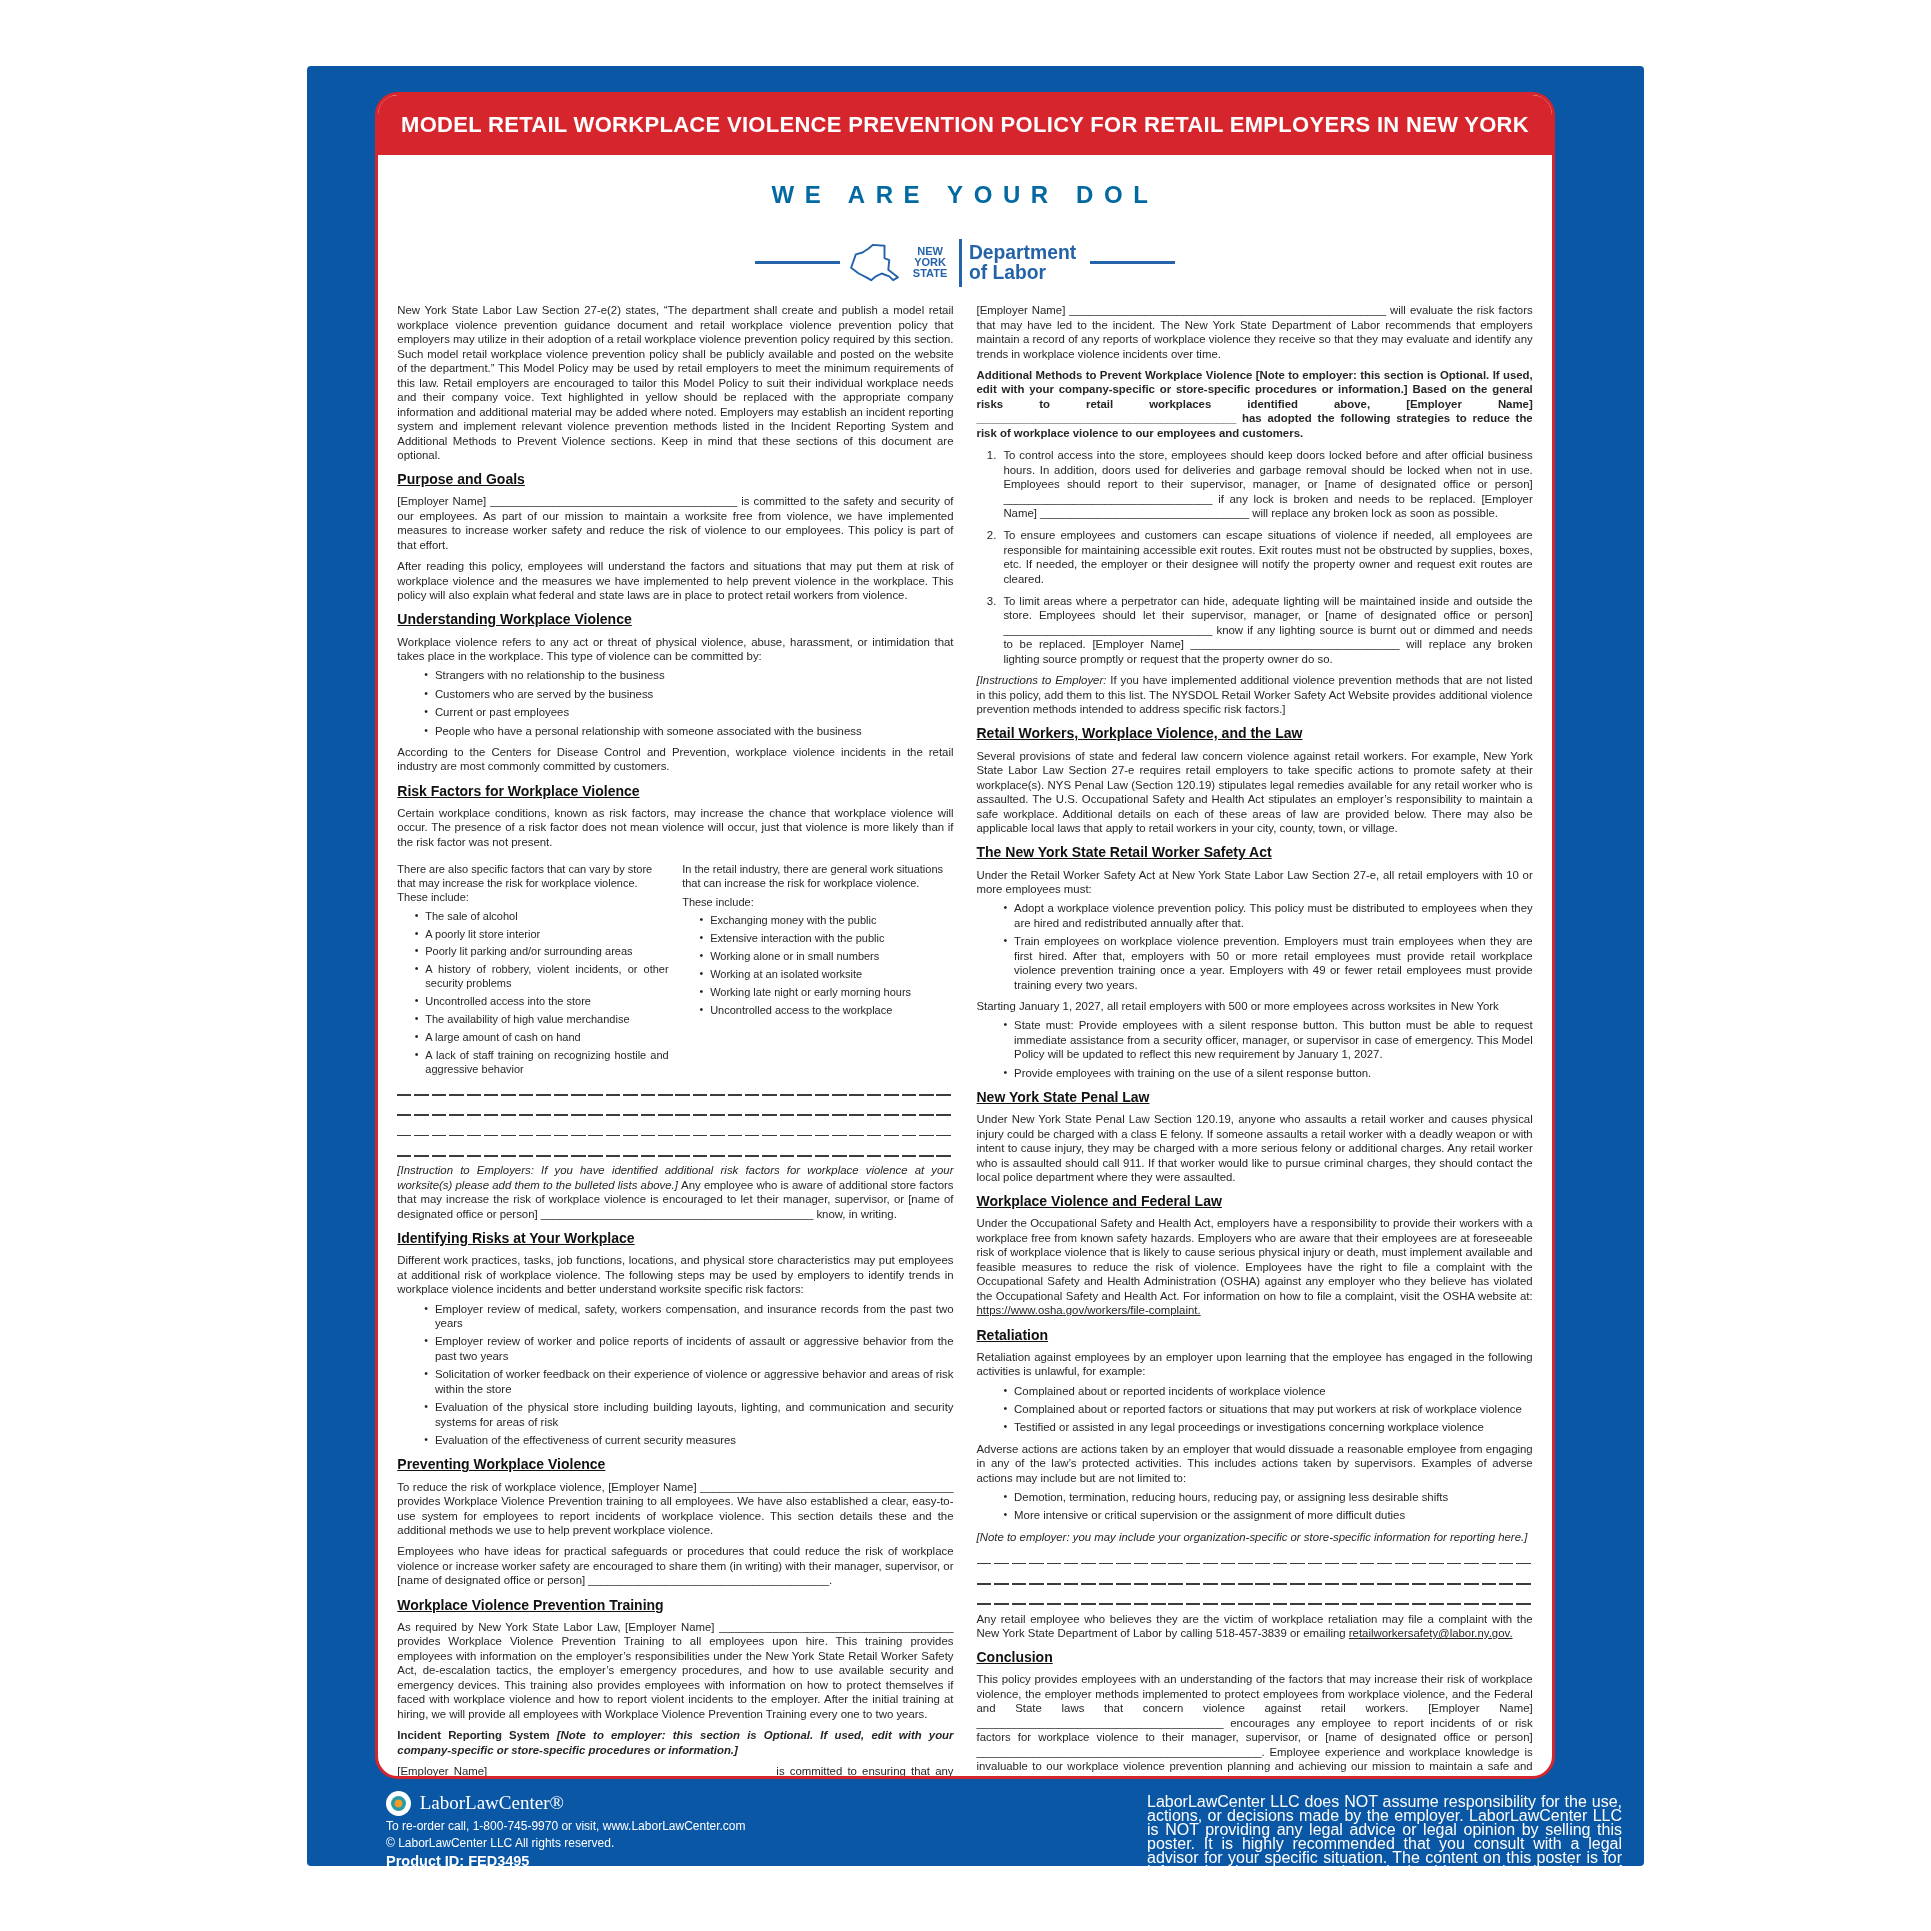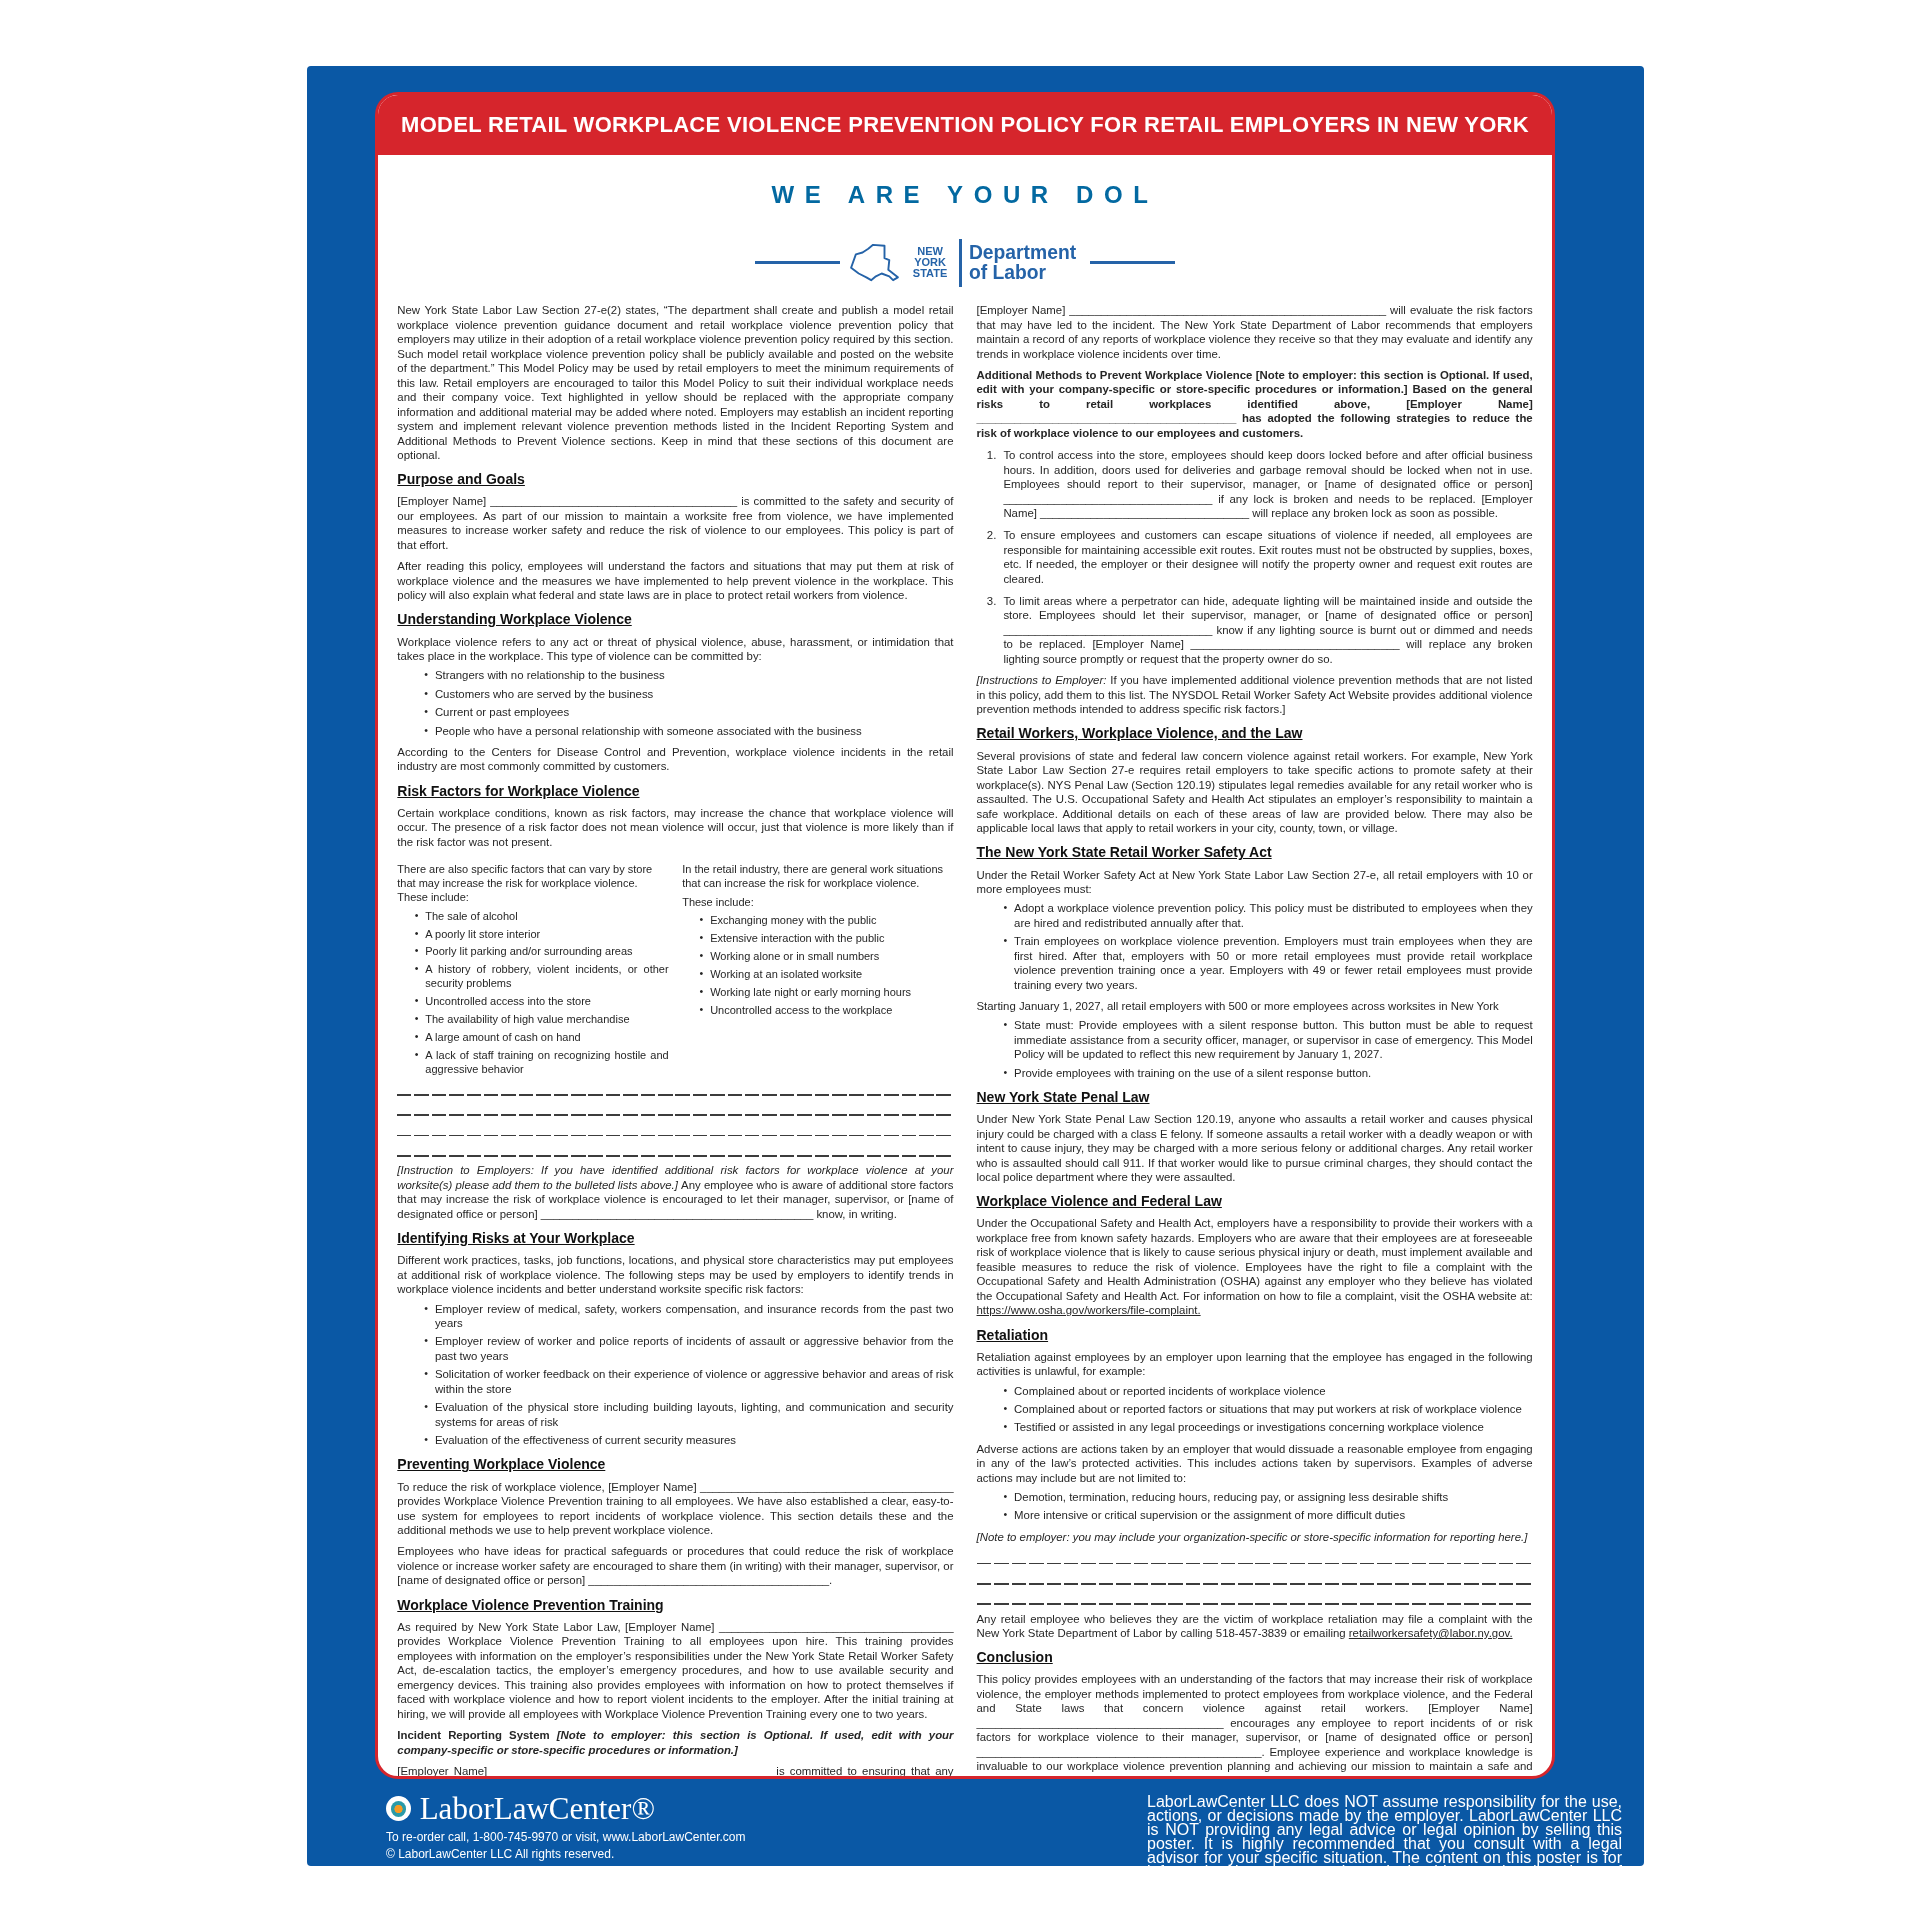--- a/index.html
+++ b/index.html
@@ -38,21 +38,21 @@
   .twocol p{margin:4.8px 0 0 0;text-align:left;}
   .twocol ul.blts{padding-left:17.4px;}
   .blankline{height:1.9px;margin-top:18.3px;
      background:repeating-linear-gradient(90deg,#3c3c3c 0 14.5px,transparent 14.5px 17.4px);}
   .footer{position:absolute;left:0;top:1721px;width:100%;}
   .fleft{position:absolute;left:79px;top:3.9px;color:#ffffff;}
   .brandrow{display:flex;align-items:center;gap:8.7px;}
   .llc-icon{width:25px;height:25px;border-radius:50%;background:#ffffff;position:relative;}
   .llc-icon::after{content:"";position:absolute;left:4.8px;top:4.8px;width:15.4px;height:15.4px;border-radius:50%;
      background:radial-gradient(circle,#f59a23 0 35%,#2a9aa8 40% 75%,#ffffff 78%);}
-  .brand{font-family:"Liberation Serif", serif;font-size:31px;color:#ffffff;}
+  .brand{font-family:"Liberation Serif", serif;font-size:19px;color:#ffffff;}
   .fline{font-size:12px;margin-top:2.9px;}
   .fproduct{font-size:14.5px;font-weight:bold;margin-top:2.9px;}
   .fright{position:absolute;left:840px;top:7.7px;width:475px;color:#ffffff;
           font-size:16px;line-height:14px;text-align:justify;}
 </style>
 </head>
 <body>
 
 <div class="poster">
   <div class="card">

